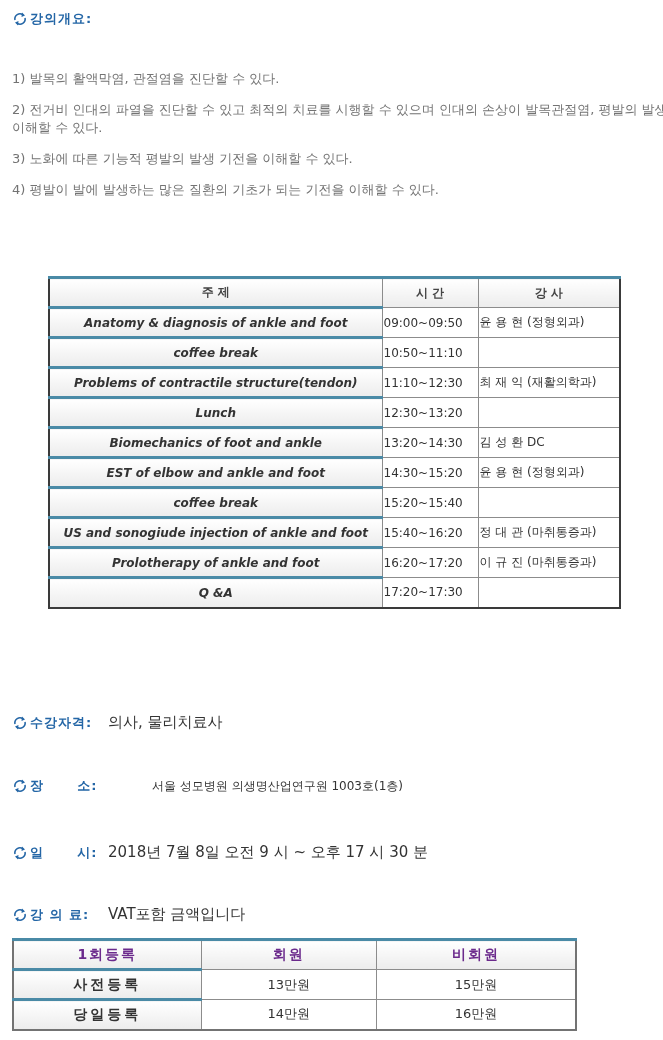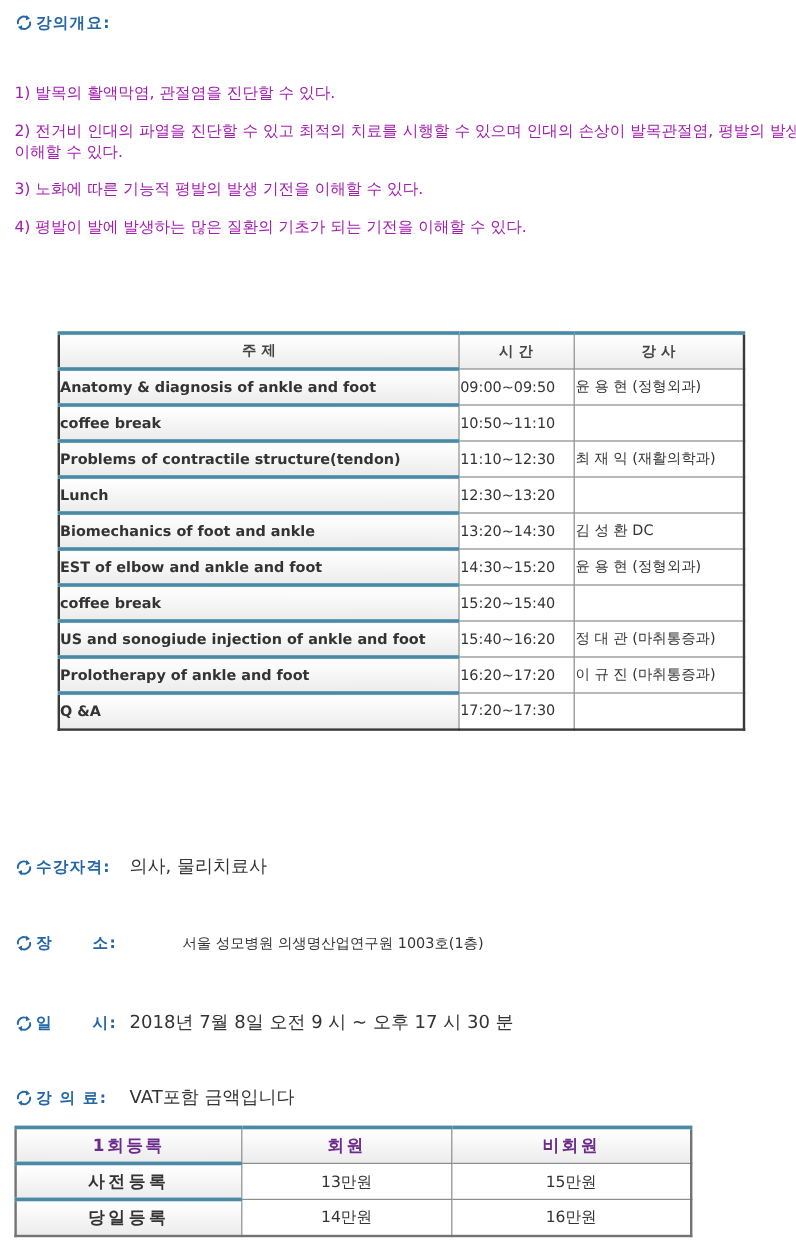--- a/index.html
+++ b/index.html
@@ -6,41 +6,42 @@
   html, body { width: 663px; height: 1040px; background: #ffffff; overflow: hidden; }
   body { position: relative; font-family: "DejaVu Sans", "Liberation Sans", sans-serif; color: #333333; }
 
   .section-head {
     position: absolute; display: flex; align-items: center;
     color: #2466a6; font-weight: bold; font-size: 13px; letter-spacing: 1px;
   }
   .section-head .icon { width: 16px; height: 16px; margin-right: 2px; display: inline-block; }
   .section-head .icon svg { width: 16px; height: 16px; display: block; }
 
-  .objectives { position: absolute; left: 12px; top: 70px; width: 651px; font-size: 13px; color: #a21caf; }
+  .objectives { position: absolute; left: 12px; top: 70px; width: 651px; font-size: 13px; color: #737373; }
   .objectives p { line-height: 18px; margin-bottom: 13px; white-space: nowrap; }
   .objectives p.wrap { white-space: normal; width: 700px; }
 
   table.schedule {
     position: absolute; left: 48px; top: 276px; width: 573px;
     border-collapse: collapse; border: 2px solid #3a3a3a; font-size: 12px;
   }
   table.schedule td, table.schedule th {
     height: 30px; border: 1px solid #8c8c8c; vertical-align: middle;
   }
   table.schedule th {
     font-weight: bold; color: #444; font-size: 12px;
     background: linear-gradient(#ffffff, #ececec);
     border-top: 3px solid #4a8aa6;
   }
   table.schedule td.topic {
-    font-weight: bold; color: #333;
+    text-align: center; font-weight: bold; color: #333;
     background: linear-gradient(#ffffff, #ececec);
     border-top: 3px solid #4a8aa6;
     width: 333px;
+    font-style: italic;
   }
   table.schedule td.time { width: 96px; padding-left: 1px; font-size: 12px; color: #333; }
   table.schedule td.speaker { padding-left: 1px; font-size: 12px; color: #333; }
 
   .info-row { position: absolute; left: 12px; display: flex; align-items: center; }
   .info-row .section-head { position: static; align-items: center; }
   .info-row .label-wrap { display: flex; align-items: center; width: 96px; }
   .info-row .value { font-size: 15px; color: #333; margin-left: 0px; }
   .info-row .value.small { font-size: 12px; margin-left: 44px; }
 

